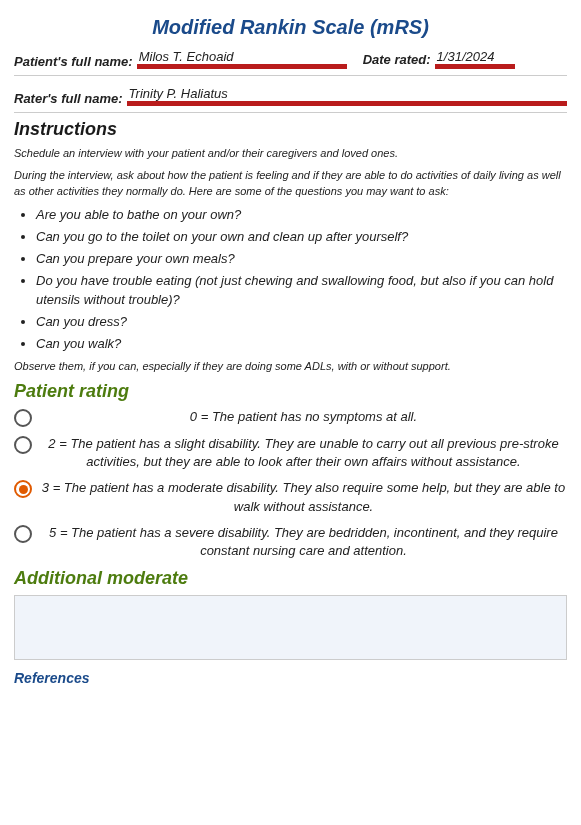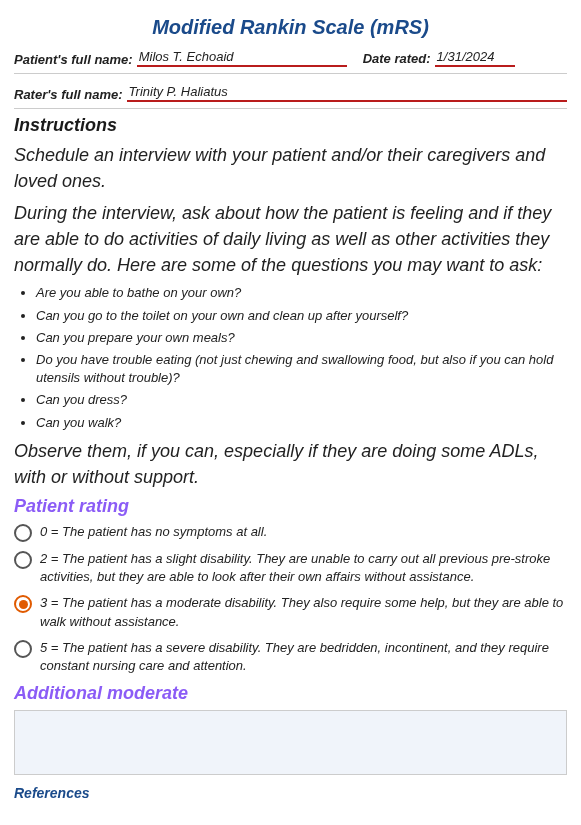--- a/index.html
+++ b/index.html
@@ -22,44 +22,44 @@
     }
     .field-label {
       font-weight: bold;
       font-size: 13px;
       white-space: nowrap;
       margin-right: 4px;
     }
     .field-value {
       font-size: 13px;
       flex: 1;
-      border-bottom: 2px solid #b91c1c;
+      border-bottom: 5px solid #b91c1c;
       min-height: 18px;
       padding: 0 2px;
     }
     .field-date-group {
       display: flex;
       align-items: center;
       margin-left: 10px;
       white-space: nowrap;
     }
     .field-date-group .field-value {
       min-width: 90px;
     }
     .section-title {
       font-size: 18px;
       font-weight: bold;
       color: #1a1a1a;
       margin-bottom: 6px;
     }
     .section-title.blue {
-      color: #8b5cf6;
+      color: #4d7c0f;
     }
     p {
-      font-size: 18px;
+      font-size: 11px;
       margin-bottom: 6px;
       line-height: 1.45;
     }
     ul {
       margin-left: 22px;
       margin-bottom: 6px;
     }
     ul li {
       font-size: 13px;
       margin-bottom: 4px;
@@ -90,20 +90,21 @@
       content: '';
       width: 9px;
       height: 9px;
       border-radius: 50%;
       background: #e05a00;
     }
     .rating-text {
       font-size: 13px;
       line-height: 1.4;
       flex: 1;
+      text-align: center;
     }
     .comments-box {
       border: 1px solid #ccc;
       background: #f0f4fa;
       height: 65px;
       width: 100%;
       margin-top: 6px;
       margin-bottom: 10px;
     }
     .references-section {

